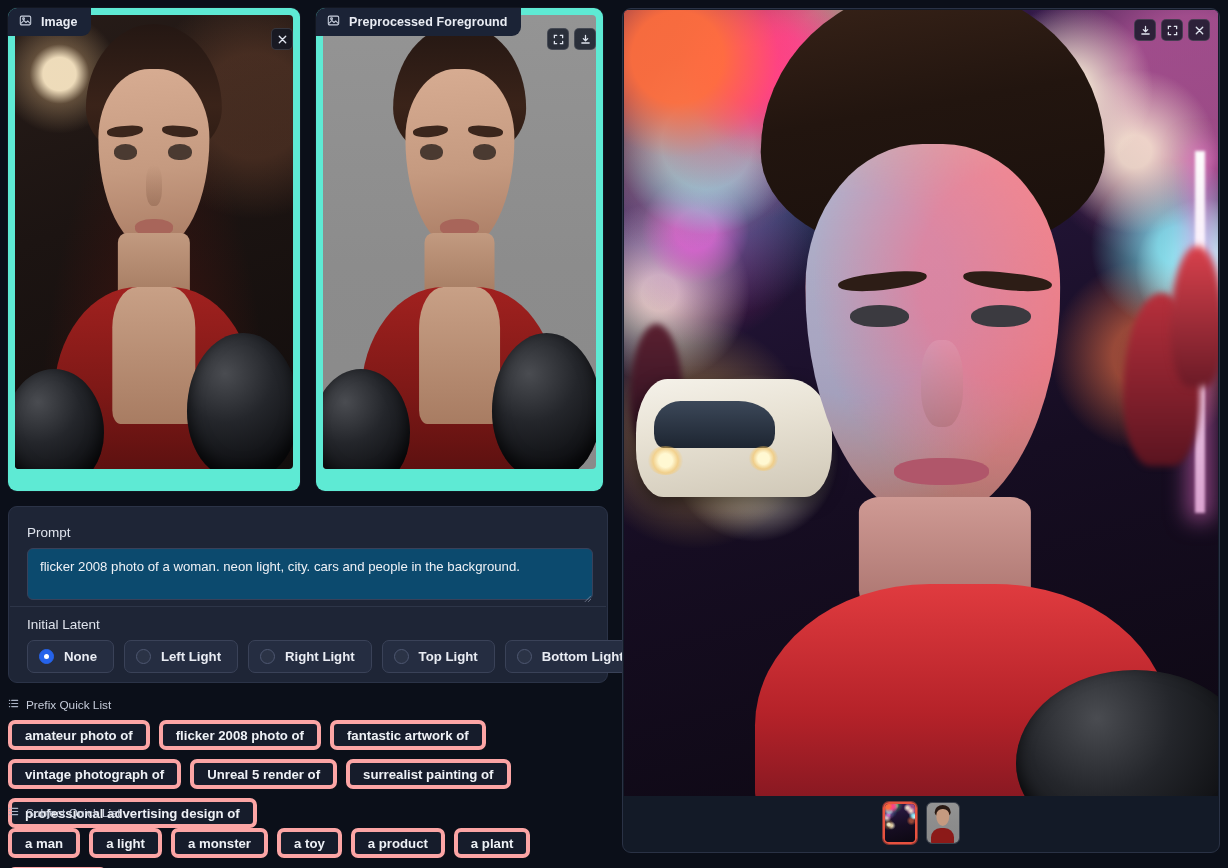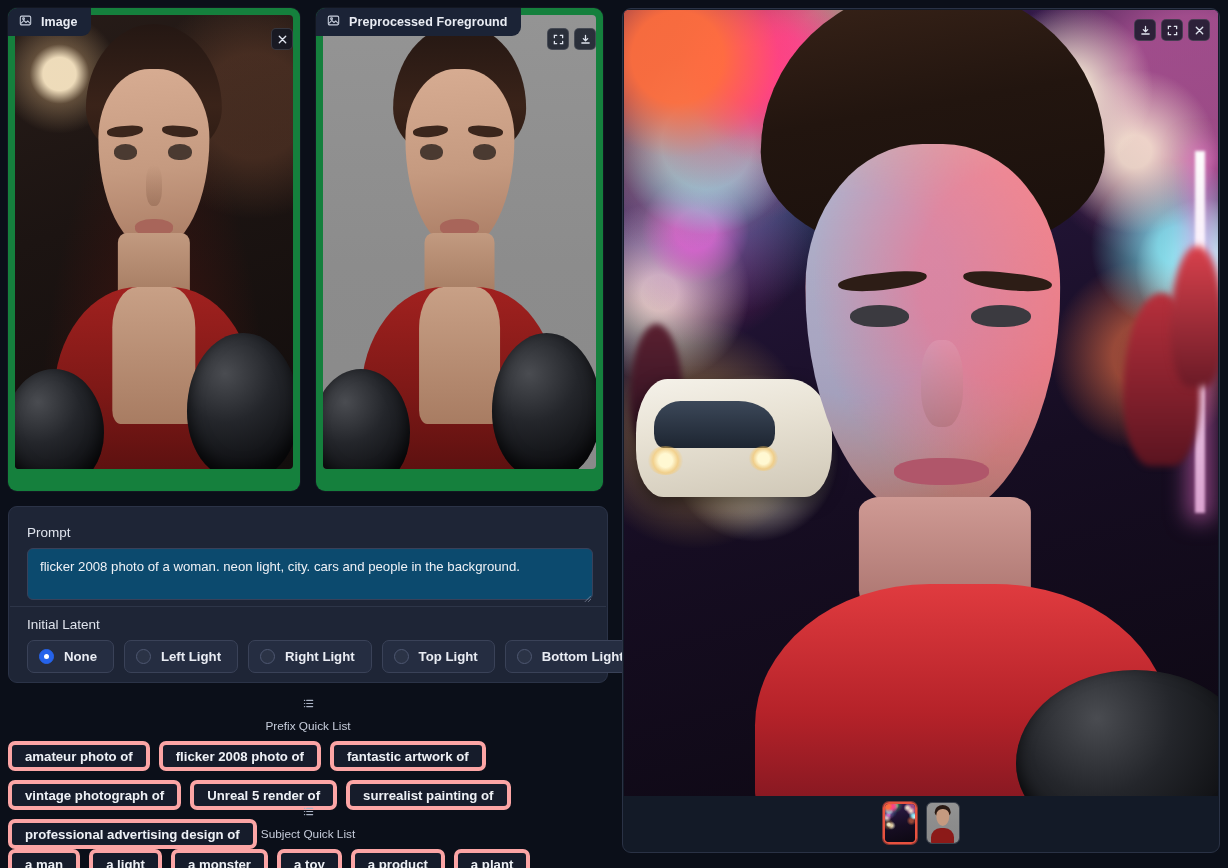--- a/index.html
+++ b/index.html
@@ -8,21 +8,21 @@
     background: #0b0f19;
     font-family: "Liberation Sans", sans-serif;
     color: #e8eaf0;
     overflow: hidden;
   }
   .app { position: relative; width: 1228px; height: 868px; }
 
   
   .img-panel {
     position: absolute;
-    background: #15803d;
+    background: #5eead4;
     border-radius: 9px;
     overflow: hidden;
     box-shadow: 0 0 0 1px rgba(255,255,255,0.035);
   }
   .img-stage { position: absolute; left: 7px; right: 7px; top: 7px; bottom: 22px;
                border-radius: 4px; overflow: hidden; }
   .panel-title {
     position: absolute; left: 0; top: 0; z-index: 6;
     display: flex; align-items: center; gap: 9px;
     height: 28px; padding: 0 13px 0 11px;
@@ -165,21 +165,21 @@
     display: flex; align-items: center; justify-content: center; flex: none;
   }
   .radio-pill.sel .dot { background: #2563eb; border-color: #2563eb; }
   .dot i { display: none; width: 5px; height: 5px; border-radius: 50%; background: #fff; }
   .radio-pill.sel .dot i { display: block; }
 
   
   .qlist { position: absolute; left: 8px; width: 600px; }
   .qhead {
     display: flex; align-items: center; gap: 7px;
-    font-size: 11.8px; color: #c6ccda; margin-bottom: 8px; flex-direction: column;
+    font-size: 11.8px; color: #c6ccda; margin-bottom: 8px;
   }
   .chips { display: flex; flex-wrap: wrap; gap: 9px; }
   .chip {
     height: 30px; padding: 0 13px;
     display: flex; align-items: center;
     border: 4px solid #fca5a5; border-radius: 7px;
     background: #161c2b;
     font-size: 13.2px; font-weight: 700; color: #eef1f6; white-space: nowrap;
   }
 

